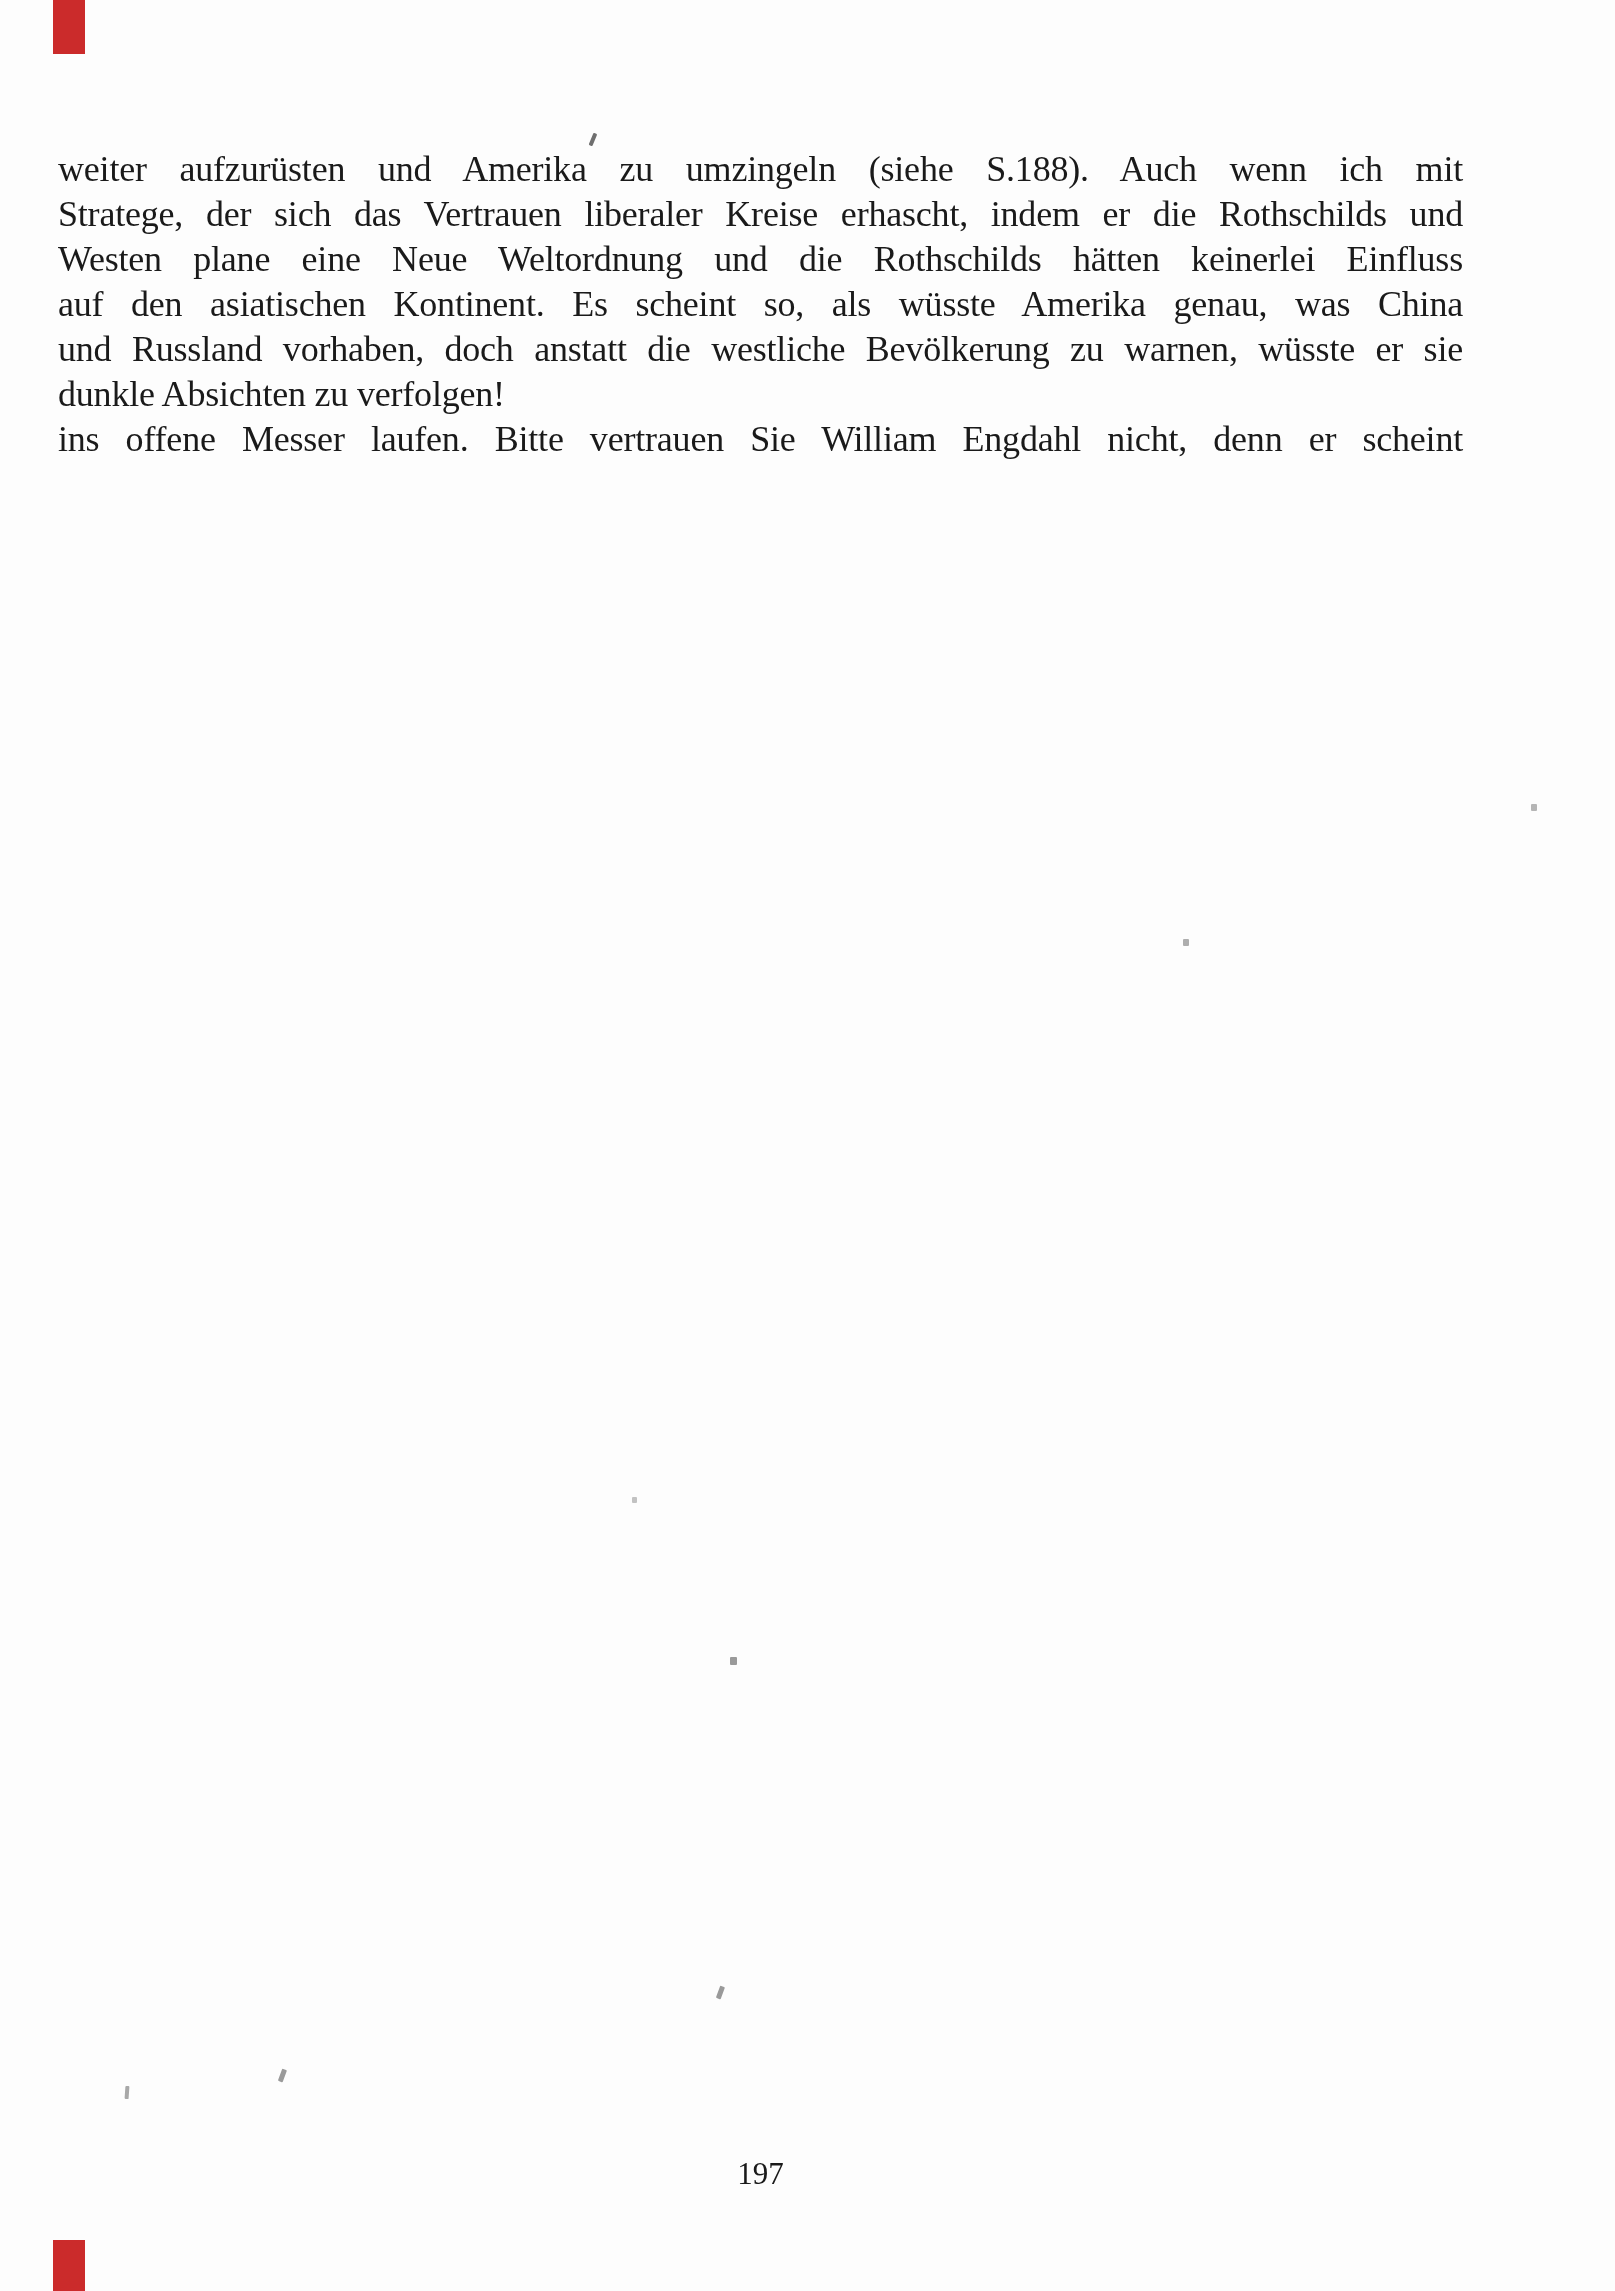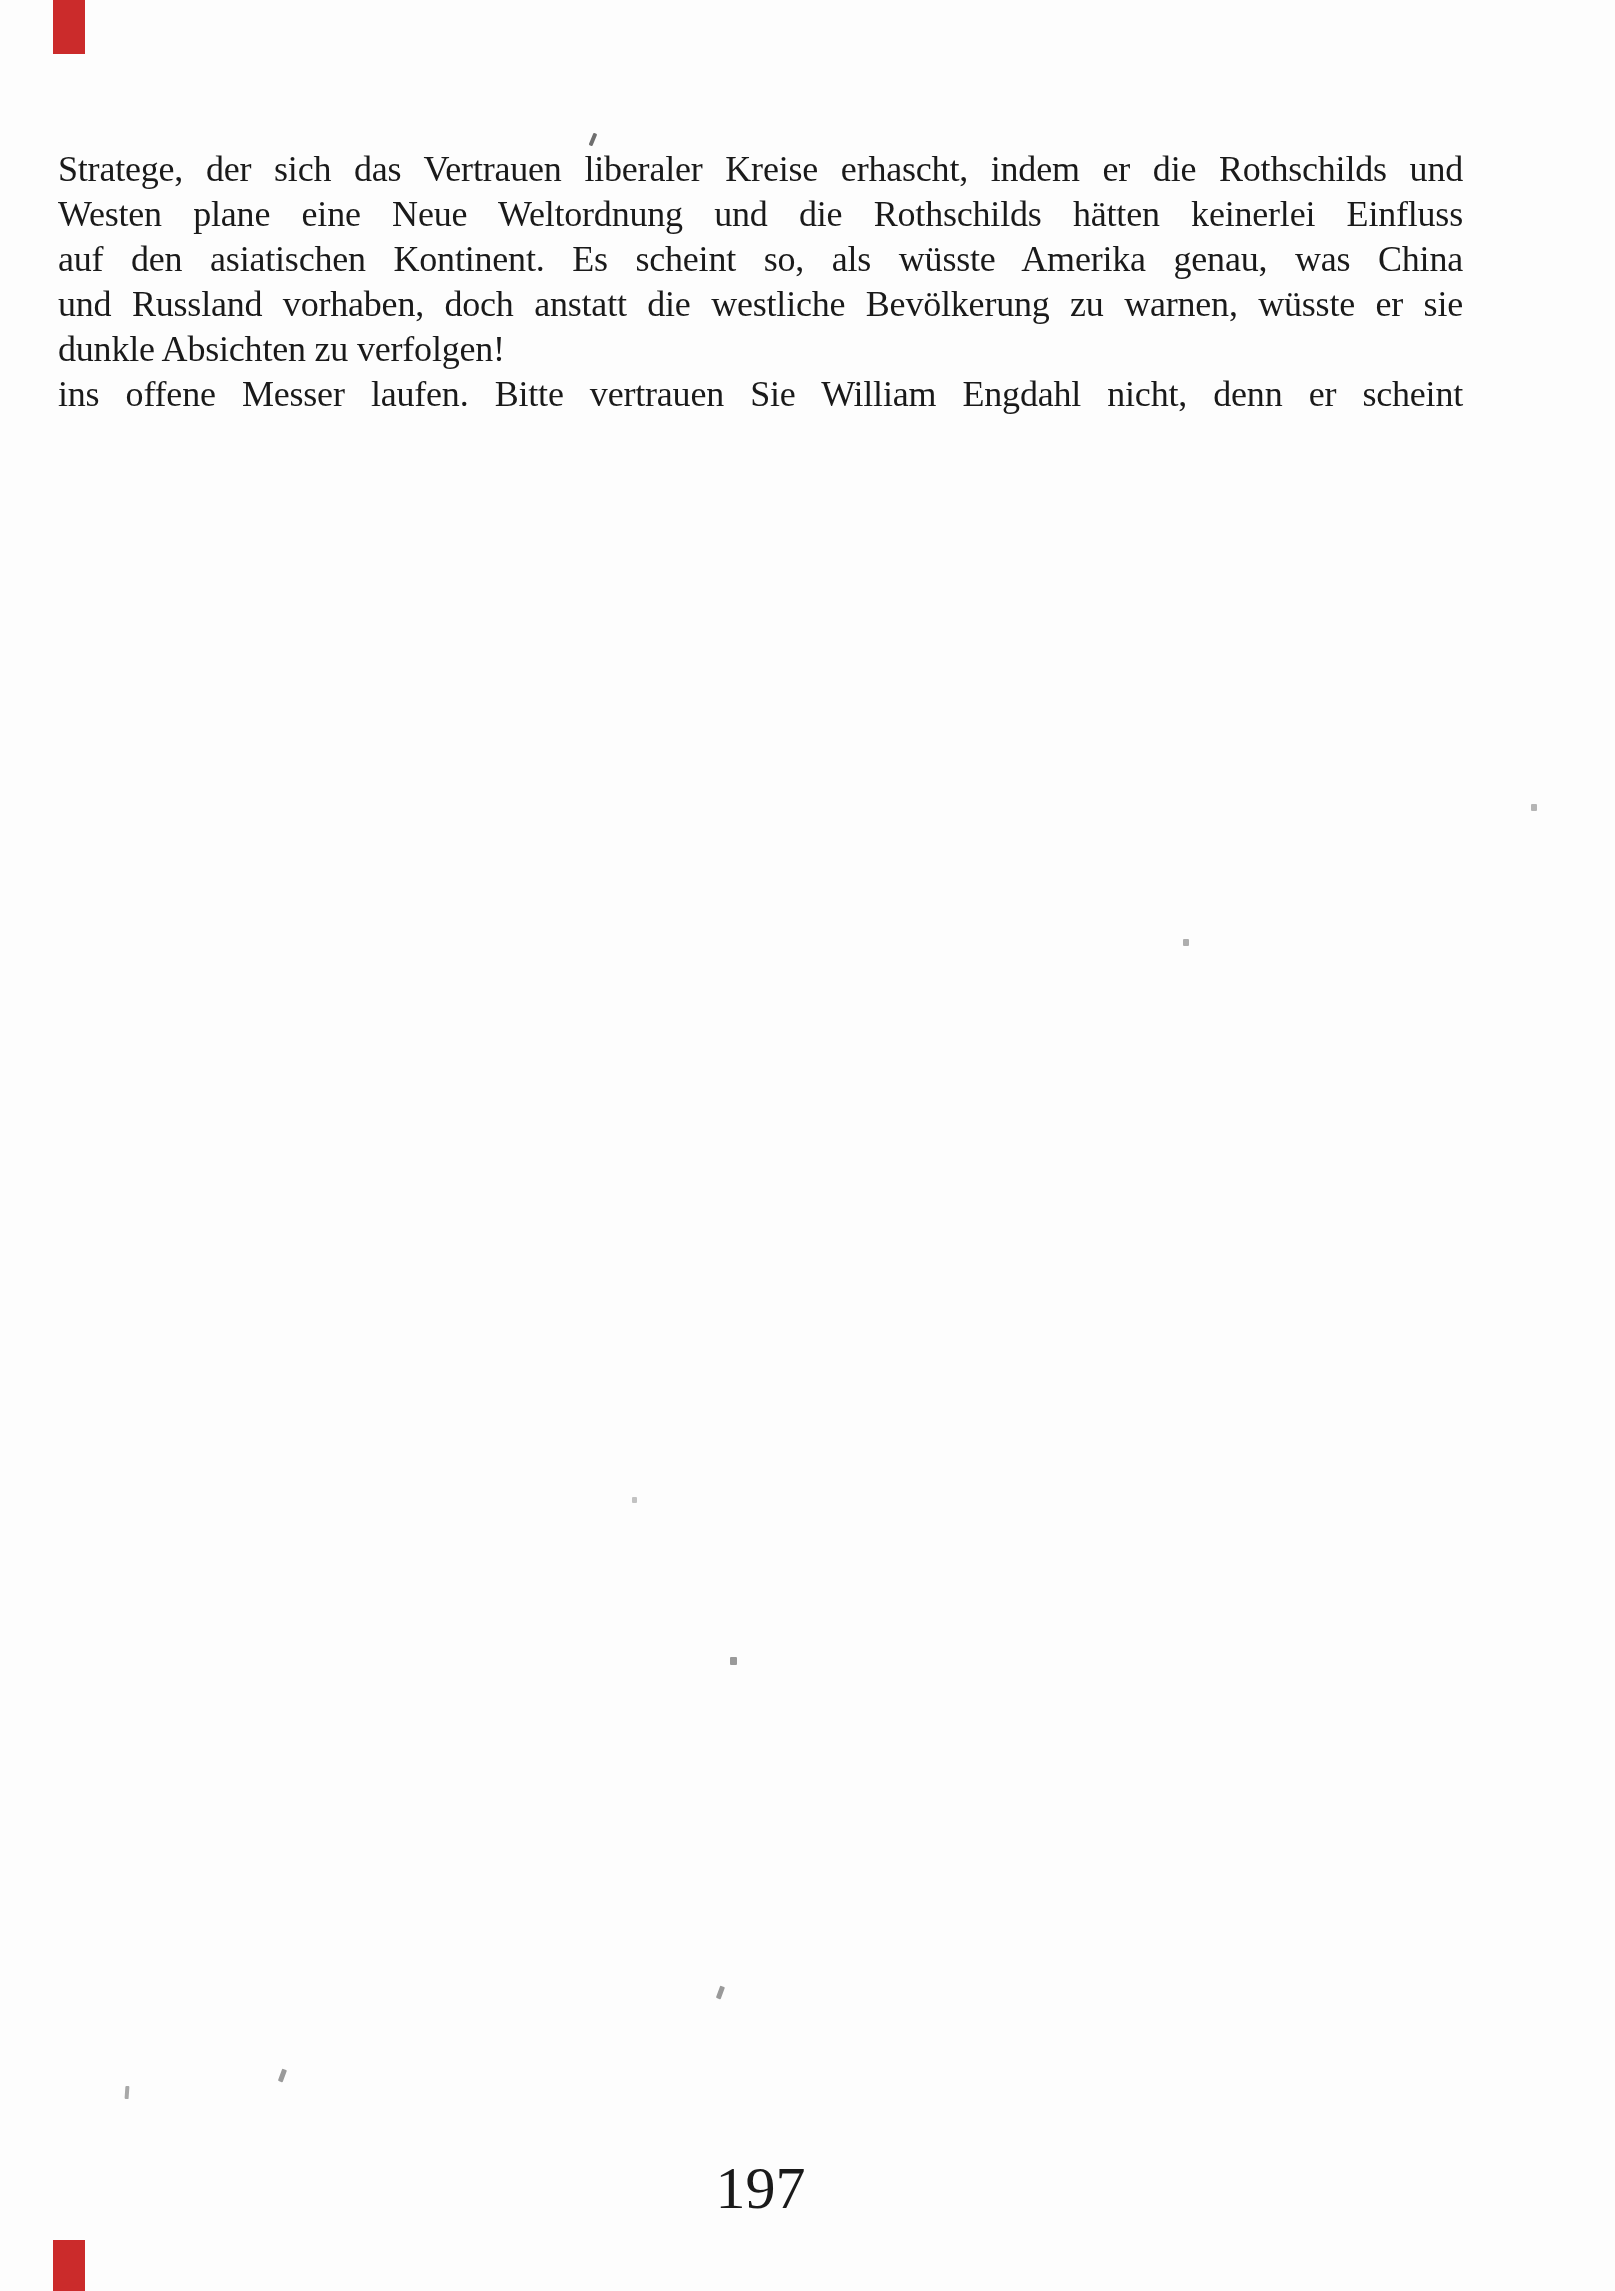--- a/index.html
+++ b/index.html
@@ -35,37 +35,38 @@
   .line.last {
     text-align: left;
     text-align-last: left;
   }
   .page-number {
     position: absolute;
     left: 58px;
     top: 2158px;
     width: 1405px;
     text-align: center;
-    font-size: 60px;
+    font-size: 31px;
     line-height: 1;
     color: #1a1a1a;
   }
   .speck {
     position: absolute;
     border-radius: 1px;
   }
   .edge-mark {
     position: absolute;
   }
 </style>
 </head>
 <body>
 
 <div class="page">
   <div class="text-block" id="paragraph">
+      <div class="line">weiter aufzurüsten und Amerika zu umzingeln (siehe S.188). Auch wenn ich mit</div>
       <div class="line">Stratege, der sich das Vertrauen liberaler Kreise erhascht, indem er die Rothschilds und</div>
       <div class="line">Westen plane eine Neue Weltordnung und die Rothschilds hätten keinerlei Einfluss</div>
       <div class="line">auf den asiatischen Kontinent. Es scheint so, als wüsste Amerika genau, was China</div>
       <div class="line">und Russland vorhaben, doch anstatt die westliche Bevölkerung zu warnen, wüsste er sie</div>
       <div class="line last">dunkle Absichten zu verfolgen!</div>
       <div class="line">ins offene Messer laufen. Bitte vertrauen Sie William Engdahl nicht, denn er scheint</div>
     </div>
   <div class="page-number">197</div>
   <div id="artifacts">
       <div class="speck" style="left: 591px; top: 133px; width: 3.9px; height: 12.6px; background: rgb(111, 111, 111); transform: rotate(22deg);"></div>

